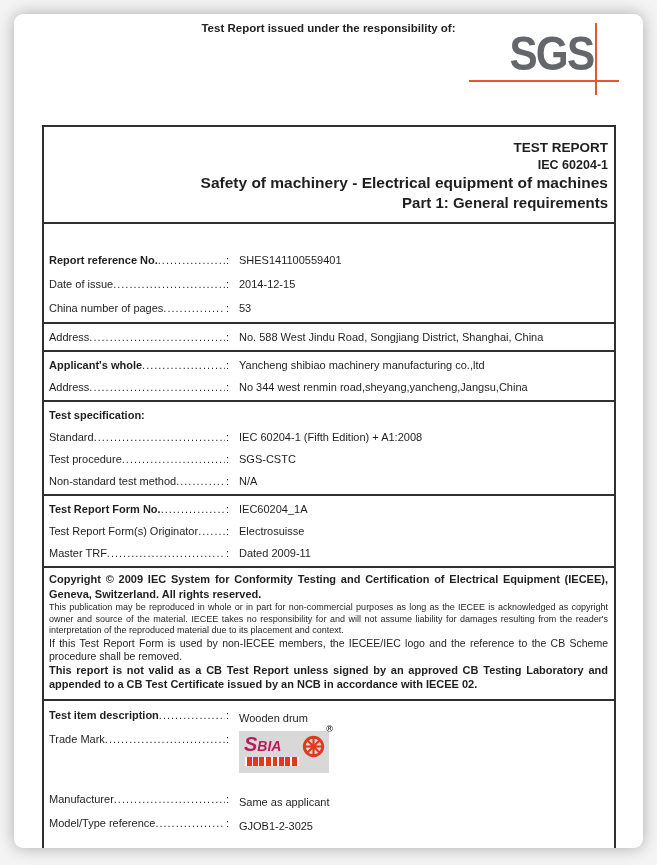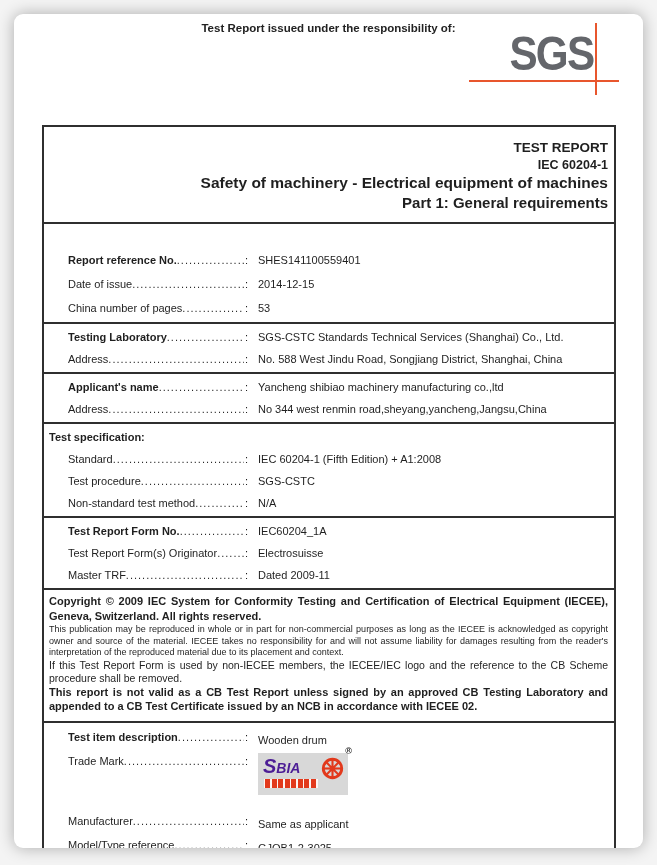--- a/index.html
+++ b/index.html
@@ -39,21 +39,21 @@
   .title-block{text-align:right;padding:12px 6px 10px;border-bottom:2px solid #2f2f2f;}
   .t1{font-size:13.5px;font-weight:bold;line-height:18px;}
   .t2{font-size:12.5px;font-weight:bold;line-height:16px;}
   .t3{font-size:15.5px;font-weight:bold;line-height:20px;}
   .t4{font-size:15px;font-weight:bold;line-height:19px;}
   .spacer{height:22px;}
   .grp{padding:2px 0;}
   .grp.divided{border-top:2px solid #2f2f2f;}
   .row{display:flex;align-items:baseline;line-height:22px;padding:0 8px 0 5px;font-size:11px;}
   .row.tall{line-height:24px;}
-  .lead{display:flex;align-items:baseline;width:180px;flex:none;margin-left:19px;}
+  .lead{display:flex;align-items:baseline;width:180px;flex:none;}
   .lab{flex:none;white-space:nowrap;}
   .lab.b{font-weight:bold;}
   .dots{flex:1 1 auto;overflow:hidden;white-space:nowrap;color:#2a2a2a;}
   .dots::after{content:"..........................................................................................";letter-spacing:1px;font-size:11px;}
   .lead::after{content:":";flex:none;padding-left:1px;}
   .val{margin-left:10px;white-space:nowrap;}
   .val.drop{position:relative;top:3px;}
   .heading-row{font-size:11px;font-weight:bold;line-height:22px;padding:0 8px 0 5px;}
   
   .copyright{padding:4px 6px 8px 5px;border-top:2px solid #2f2f2f;}
@@ -120,38 +120,31 @@
             <span class="lab">China number of pages</span>
             <span class="dots"></span>
           </span>
         <span class="val">53</span>
       </div>
     </div>
 
     <div class="grp divided">
       <div class="row">
         <span class="lead">
-            <span class="lab b">Testing Laboratory</span>
-            <span class="dots"></span>
-          </span>
-        <span class="val">SGS-CSTC Standards Technical Services (Shanghai) Co., Ltd.</span>
-      </div>
-      <div class="row">
-        <span class="lead">
             <span class="lab">Address</span>
             <span class="dots"></span>
           </span>
         <span class="val">No. 588 West Jindu Road, Songjiang District, Shanghai, China</span>
       </div>
     </div>
 
     <div class="grp divided">
       <div class="row">
         <span class="lead">
-            <span class="lab b">Applicant's name</span>
+            <span class="lab b">Applicant's whole</span>
             <span class="dots"></span>
           </span>
         <span class="val">Yancheng shibiao machinery manufacturing co.,ltd</span>
       </div>
       <div class="row">
         <span class="lead">
             <span class="lab">Address</span>
             <span class="dots"></span>
           </span>
         <span class="val">No 344 west renmin road,sheyang,yancheng,Jangsu,China</span>
@@ -223,21 +216,21 @@
         <span class="val drop">Wooden drum</span>
       </div>
 
       <div class="tm-row">
         <span class="lead">
             <span class="lab">Trade Mark</span>
             <span class="dots"></span>
           </span>
         <span class="tm-wrap">
           <span class="tm-box" style="background:#d8d8d8;">
-            <span class="tm-text" style="color:#4c1d95;">SBIA</span>
+            <span class="tm-text" style="color:#be185d;">SBIA</span>
             <svg class="tm-wheel" width="23" height="23" viewBox="0 0 24 24">
               <circle cx="12" cy="12" r="9.6" fill="none" stroke="#e2391c" stroke-width="3"></circle>
               <line x1="12" y1="3" x2="12" y2="21" stroke="#e2391c" stroke-width="2.2"></line>
               <line x1="3" y1="12" x2="21" y2="12" stroke="#e2391c" stroke-width="2.2"></line>
               <line x1="5.6" y1="5.6" x2="18.4" y2="18.4" stroke="#e2391c" stroke-width="2.2"></line>
               <line x1="18.4" y1="5.6" x2="5.6" y2="18.4" stroke="#e2391c" stroke-width="2.2"></line>
               <circle cx="12" cy="12" r="3" fill="#e2391c"></circle>
             </svg>
             <span class="tm-band" style="background-color:#e2391c;"></span>
           </span>

